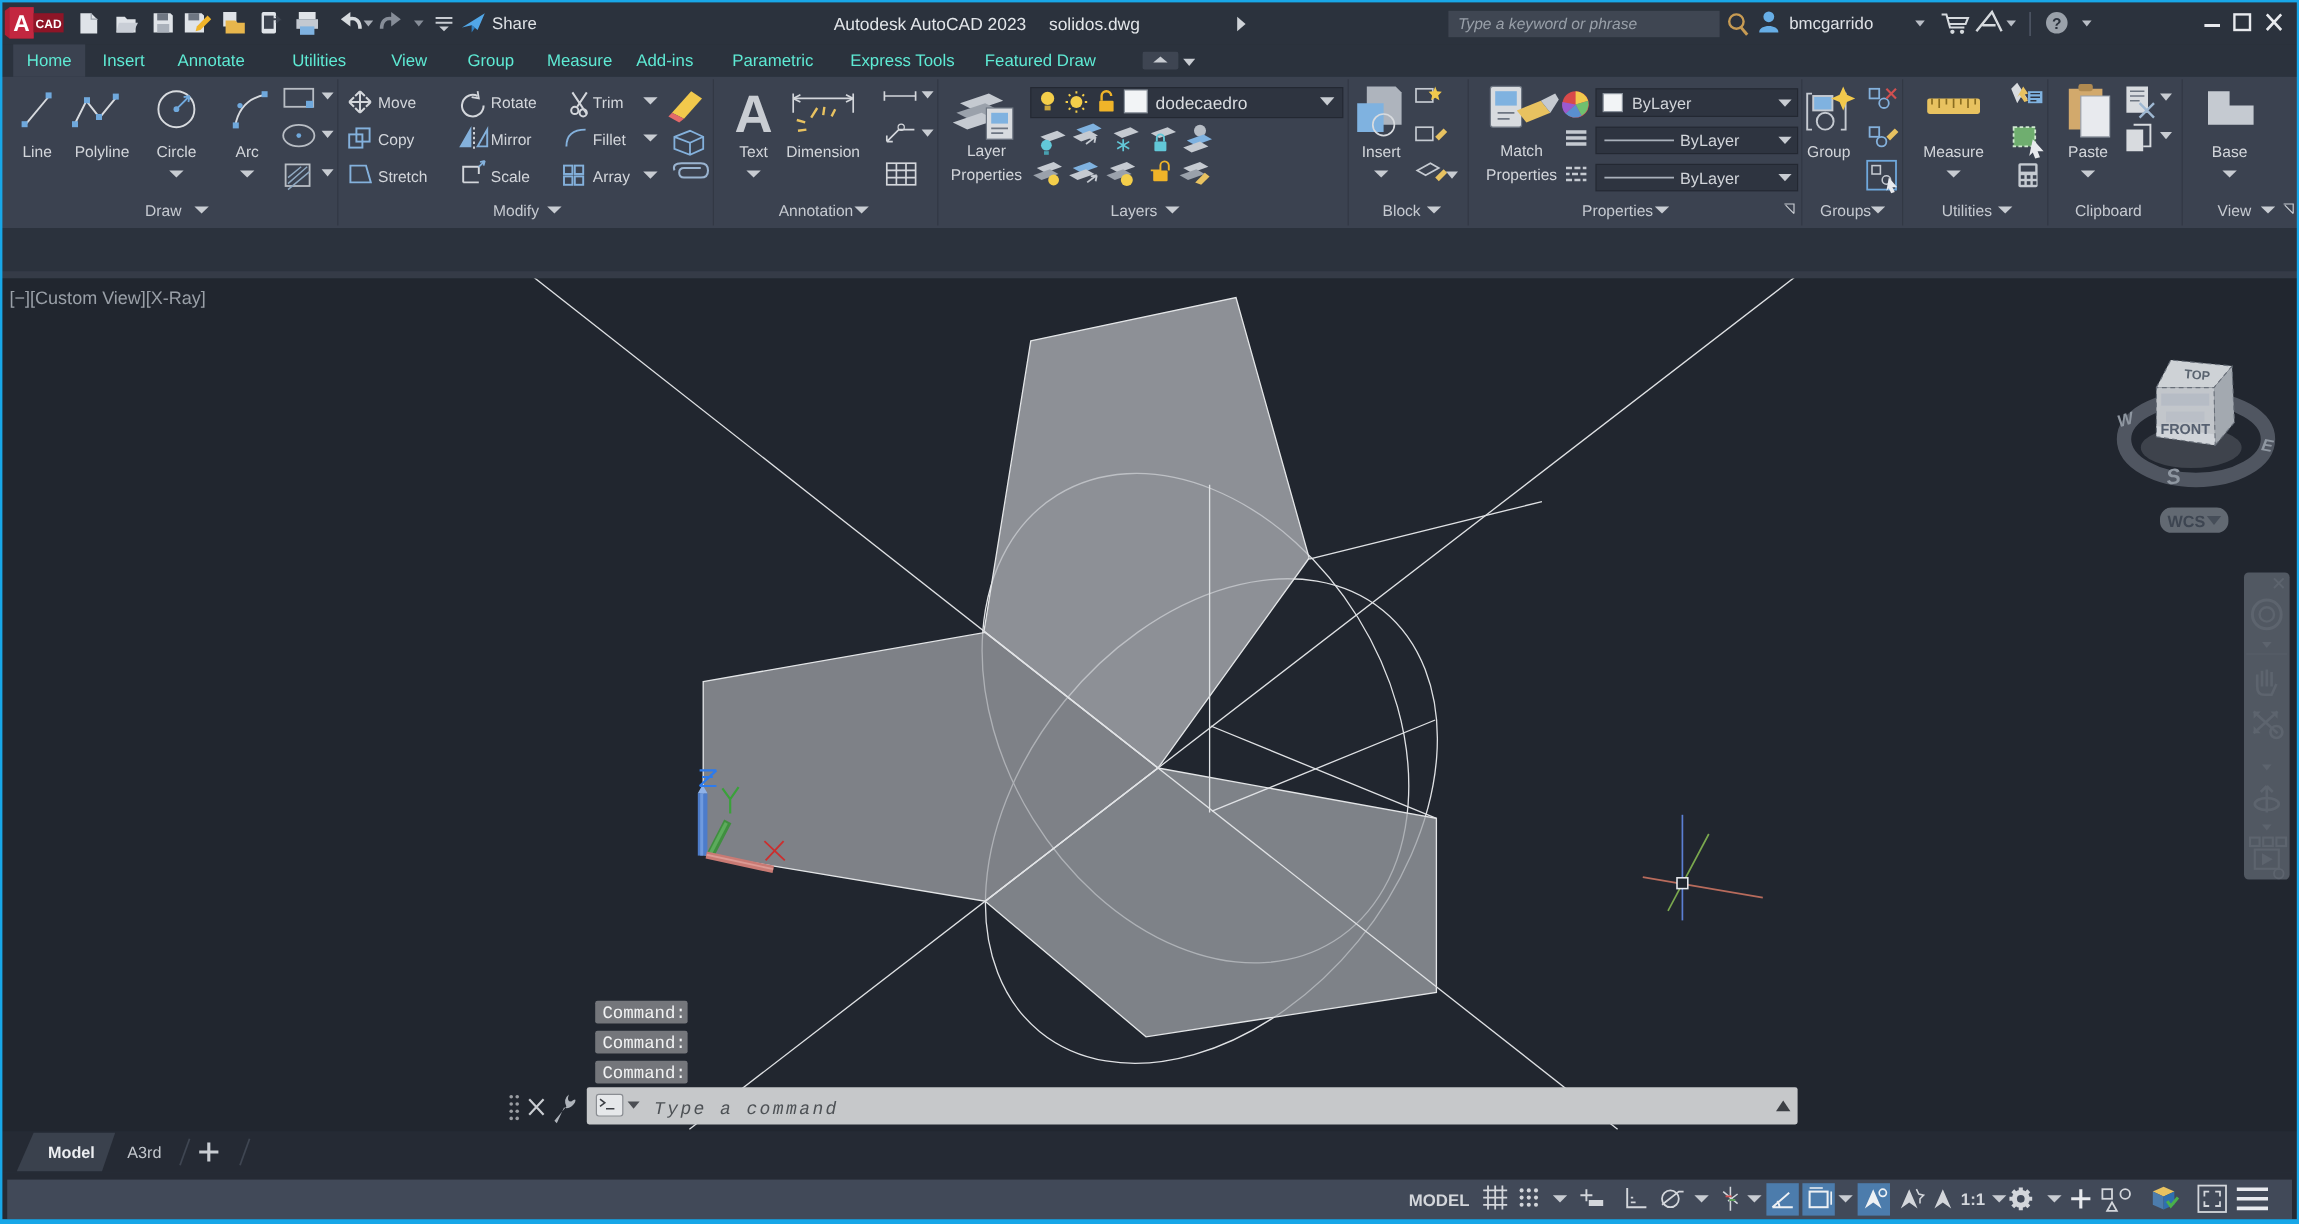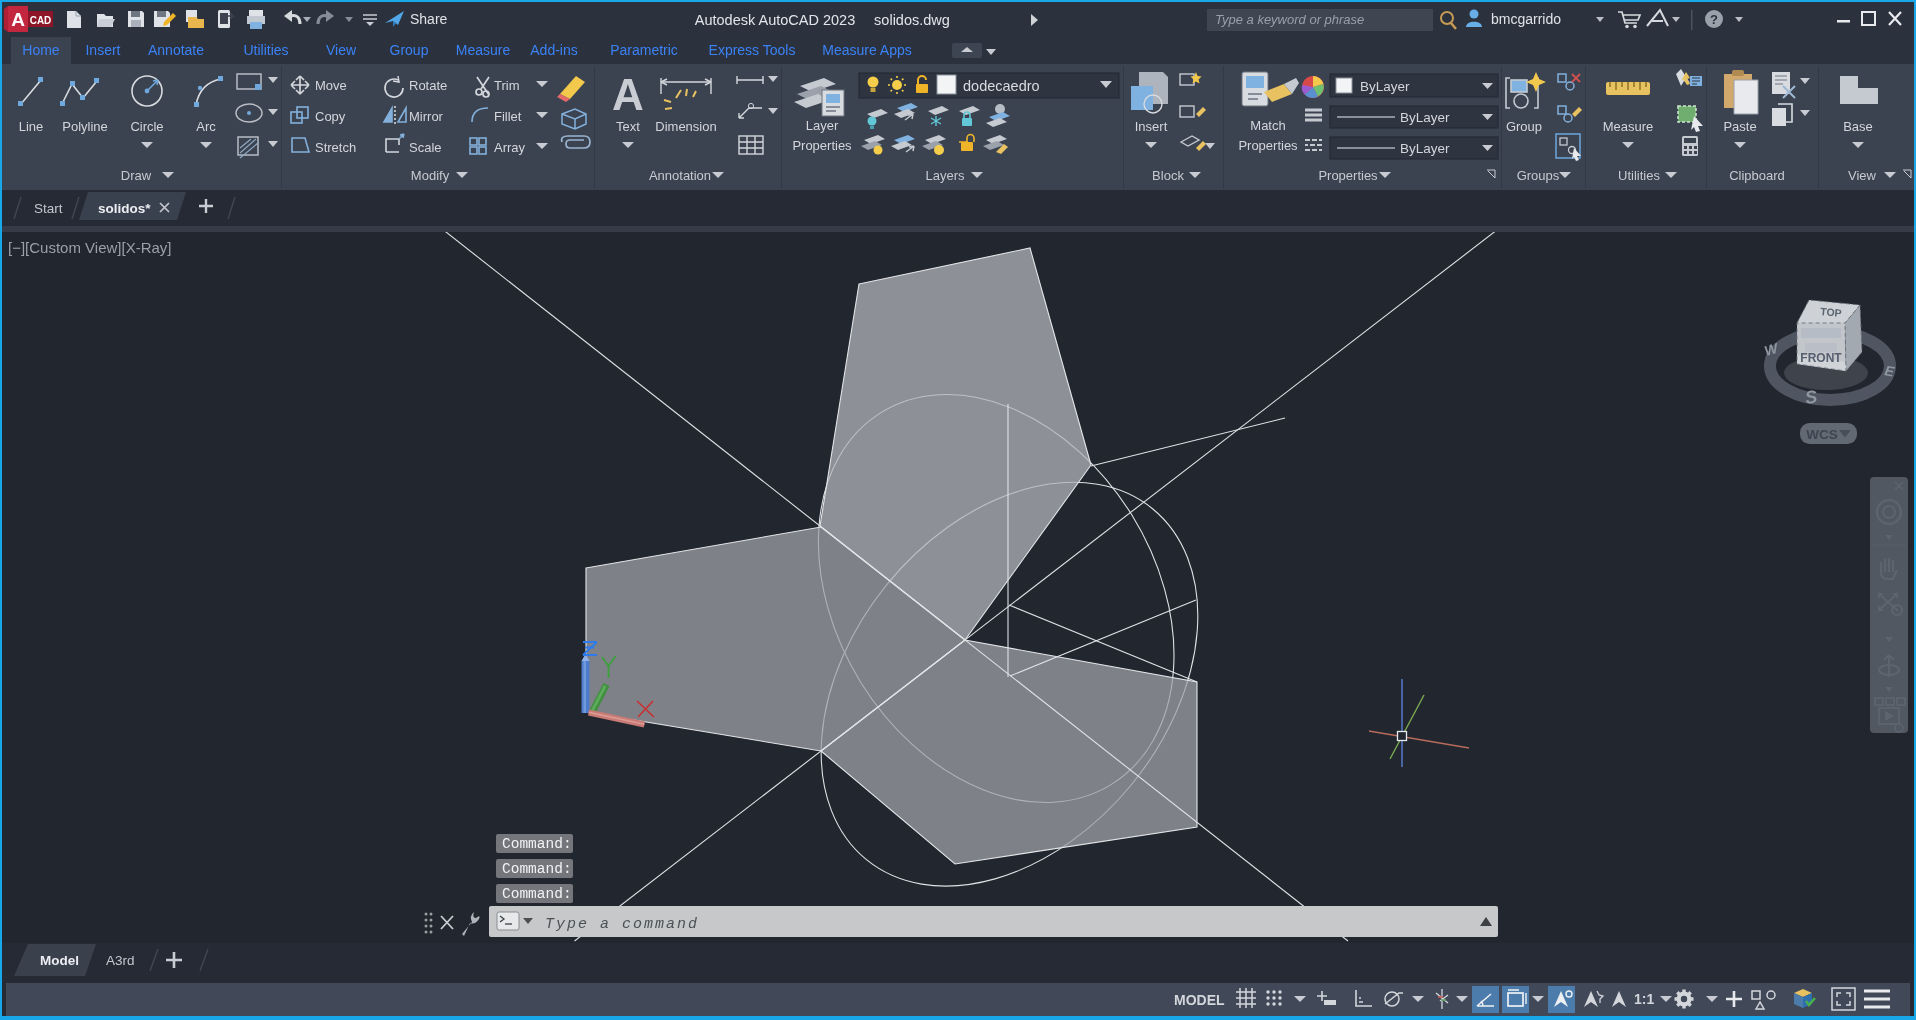--- a/index.html
+++ b/index.html
@@ -12,21 +12,21 @@
 #filetabs{left:0;top:190px;width:1916px;height:36px;background:#252a34}
 #strip{left:0;top:226px;width:1916px;height:6px;background:#353b47}
 #canvas{left:0;top:232px;width:1916px;height:711px;background:#21262f}
 #modelrow{left:0;top:943px;width:1916px;height:34px;background:#252a34}
 #statusrow{left:0;top:977px;width:1916px;height:39px;background:#252a34}
 #statusbar{left:6px;top:983px;width:1904px;height:33px;background:#414958}
 .bordT{left:0;top:0;width:1916px;height:2px;background:#18a7e8}
 .bordL{left:0;top:0;width:2px;height:1020px;background:#18a7e8}
 .bordR{left:1914px;top:0;width:2px;height:1020px;background:#18a7e8}
 .bordB{left:0;top:1016px;width:1916px;height:4px;background:#18a7e8}
-.rtab{top:0;height:27px;color:#3b82f6;font-size:14px;line-height:27px;text-align:center}
+.rtab{top:0;height:27px;color:#5eead4;font-size:14px;line-height:27px;text-align:center}
 </style>
 </head>
 <body>
 <div id="page">
 <div class="abs" id="titlebar">
 <svg class="abs" style="left:0;top:0" width="1916" height="35" viewBox="0 0 1916 35">
 
 <path d="M8 4 L28 4 L28 30 L8 30 L4 27 L4 7 Z" fill="#b01f35"></path>
 <rect x="8" y="4" width="20" height="26" fill="#c32740"></rect>
 <text x="18" y="24" font-size="19" font-weight="bold" fill="#fff" text-anchor="middle">A</text>
@@ -109,21 +109,21 @@
 <div class="abs rtab" style="left:11px;width:60px">Home</div>
 <div class="abs rtab" style="left:80px;width:46px">Insert</div>
 <div class="abs rtab" style="left:138px;width:76px">Annotate</div>
 <div class="abs rtab" style="left:224px;width:84px">Utilities</div>
 <div class="abs rtab" style="left:318px;width:46px">View</div>
 <div class="abs rtab" style="left:374px;width:70px">Group</div>
 <div class="abs rtab" style="left:452px;width:62px">Measure</div>
 <div class="abs rtab" style="left:522px;width:64px">Add-ins</div>
 <div class="abs rtab" style="left:596px;width:96px">Parametric</div>
 <div class="abs rtab" style="left:700px;width:104px">Express Tools</div>
-<div class="abs rtab" style="left:812px;width:110px">Measure Apps</div>
+<div class="abs rtab" style="left:812px;width:110px">Featured Draw</div>
 <svg class="abs" style="left:952px;top:6px" width="46" height="16">
         <rect x="0" y="0" width="30" height="15" rx="2" fill="#3e4552"></rect>
         <path d="M9 9 L21 9 L15 4 Z" fill="#c8ccd2"></path>
         <path d="M34 6 L44 6 L39 12 Z" fill="#c8ccd2"></path>
       </svg>
 </div>
 <div class="abs" id="ribbon">
 <svg class="abs" style="left:0;top:0" width="1916" height="126" viewBox="0 0 1916 126" font-family="Liberation Sans, sans-serif">
 <g stroke="#323844">
           <path d="M281.5 2 V124 M594.5 2 V124 M781.5 2 V124 M1123.5 2 V124 M1223.5 2 V124 M1501.5 2 V124 M1585.5 2 V124 M1706.5 2 V124 M1818.5 2 V124"></path>
@@ -407,32 +407,20 @@
         <path d="M1775 12 H1787 M1775 16 H1787 M1775 20 H1783" stroke="#6e7682" stroke-width="1.2"></path>
 <path d="M1783 22 L1795 34 M1795 22 L1783 34" stroke="#9fb8d2" stroke-width="2"></path>
 <path d="M1800 14 L1810 14 L1805 20 Z" fill="#c8ccd2"></path>
 <path d="M1772 44 L1786 44 L1786 62 L1772 62 Z" fill="#d8dbdf"></path>
         <path d="M1778 40 L1792 40 L1792 58 L1786 58" fill="none" stroke="#d8dbdf" stroke-width="1.6"></path>
 <path d="M1800 46 L1810 46 L1805 52 Z" fill="#c8ccd2"></path>
 
 <path d="M1840 12 L1858 12 L1858 24 L1878 24 L1878 40 L1840 40 Z" fill="#c5cad1"></path>
 <text x="1858" y="67" font-size="13" fill="#d3d6db" text-anchor="middle">Base</text>
 <path d="M1852 78 L1864 78 L1858 84 Z" fill="#c8ccd2"></path>
-</svg>
-</div>
-<div class="abs" id="filetabs">
-<svg class="abs" style="left:0;top:0" width="640" height="36" font-family="Liberation Sans, sans-serif">
-<path d="M14 29 L21 7" stroke="#3f4652" stroke-width="1.5"></path>
-<text x="34" y="23" font-size="13.5" fill="#c3c7cd">Start</text>
-<path d="M72 29 L79 7" stroke="#3f4652" stroke-width="1.5"></path>
-<path d="M88 2 L186 2 L177 30 L79 30 Z" fill="#3a414e"></path>
-<text x="98" y="23" font-size="13.5" font-weight="bold" fill="#eceef1">solidos*</text>
-<path d="M160 13 L169 22 M169 13 L160 22" stroke="#c3c7cd" stroke-width="1.7"></path>
-<path d="M199 16 L213 16 M206 9 L206 23" stroke="#c9cdd3" stroke-width="2.4"></path>
-<path d="M228 29 L235 7" stroke="#3f4652" stroke-width="1.5"></path>
 </svg>
 </div>
 <div class="abs" id="strip"></div>
 <div class="abs" id="canvas">
 <svg class="abs" style="left:0;top:0" width="1916" height="711" viewBox="0 232 1916 711" font-family="Liberation Sans, sans-serif">
 <text x="8" y="253" font-size="15" fill="#9aa0a8">[−][Custom View][X-Ray]</text>
 
 <g fill="none" stroke="#dfe1e4" stroke-width="1.1">
 <ellipse cx="996.2" cy="598.5" rx="159.3" ry="218.7" transform="rotate(148.21 996.2 598.5)"></ellipse>
 <ellipse cx="1009.5" cy="684.2" rx="226.4" ry="158" transform="rotate(-50.82 1009.5 684.2)"></ellipse>

